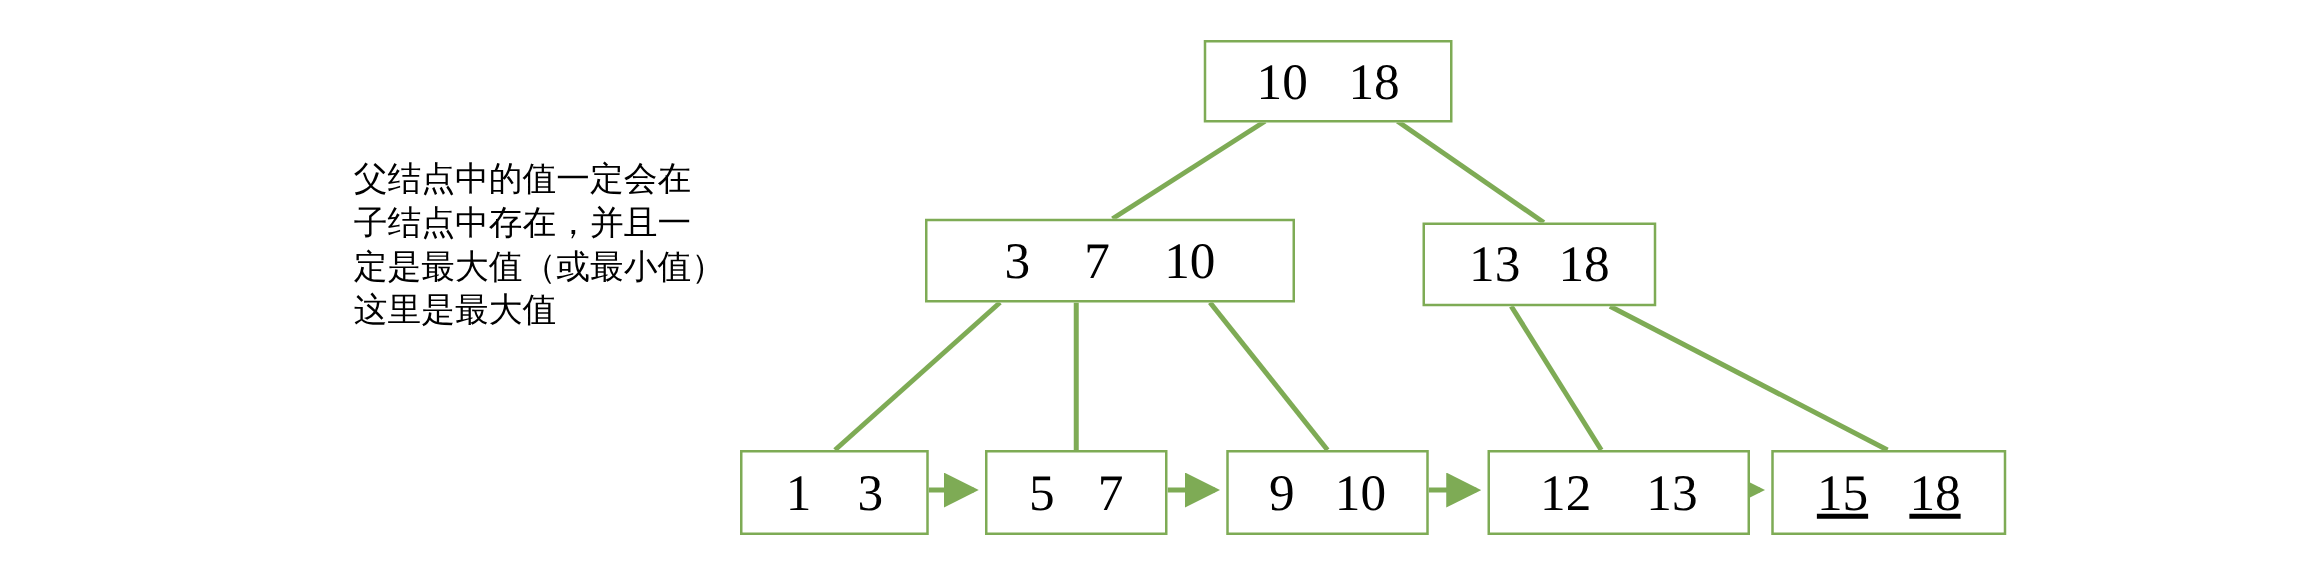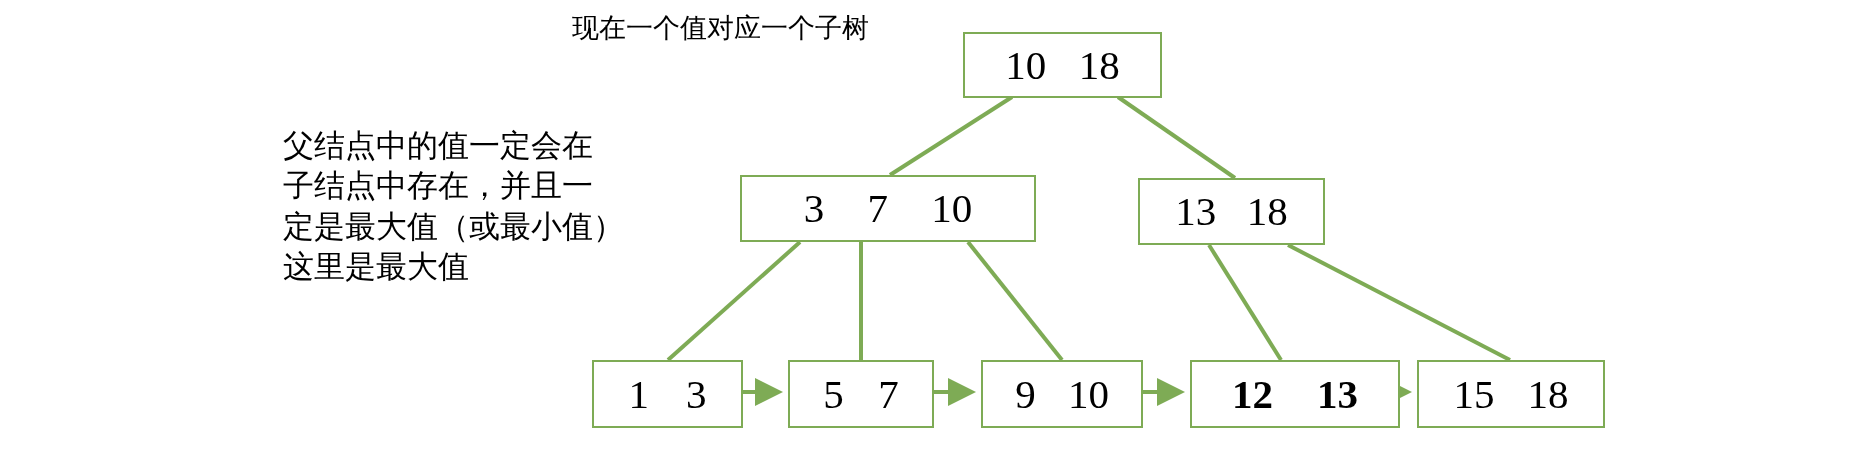--- a/index.html
+++ b/index.html
@@ -40,21 +40,21 @@
     white-space: nowrap;
   }
   .node .key {
     display: inline-block;
     text-align: center;
   }
   .annot {
     position: absolute;
     color: #000000;
     font-family: "Liberation Sans", "DejaVu Sans", sans-serif;
-    font-size: 31px;
+    font-size: 27px;
     line-height: 1.30;
     white-space: pre;
     letter-spacing: 0px;
   }
   .annot-title {
     position: absolute;
     color: #000000;
     font-family: "Liberation Sans", "DejaVu Sans", sans-serif;
     font-size: 27px;
     line-height: 1.2;
@@ -87,21 +87,20 @@
     </g>
     <g stroke="#7eab55" stroke-width="4" fill="none" marker-end="url(#arrowhead)">
 
       <line x1="743" y1="392" x2="779" y2="392"></line>
       <line x1="934" y1="392" x2="972" y2="392"></line>
       <line x1="1143" y1="392" x2="1181" y2="392"></line>
       <line x1="1375" y1="392" x2="1408" y2="392"></line>
     </g>
   </svg>
 
-  <div class="annot-title" style="left:572px; top:12px;">现在一个值对应一个子树</div>
 
   <div class="annot" style="left:283px; top:126px;">父结点中的值一定会在
 子结点中存在，并且一
 定是最大值（或最小值）
 这里是最大值</div>
 
 
   <div class="node" style="left:963px; top:32px; width:199px; height:66px; padding:0 24px;">
     <span class="key">10</span>
     <span class="key">18</span>
@@ -126,23 +125,23 @@
   <div class="node" style="left:788px; top:360px; width:146px; height:68px; padding:0 16px;">
     <span class="key">5</span>
     <span class="key">7</span>
   </div>
 
   <div class="node" style="left:981px; top:360px; width:162px; height:68px; padding:0 16px;">
     <span class="key">9</span>
     <span class="key">10</span>
   </div>
 
-  <div class="node" style="left:1190px; top:360px; width:210px; height:68px; padding:12px 18px;font-weight:bold;">
+  <div class="node" style="left:1190px; top:360px; width:210px; height:68px; padding:12px 18px;">
     <span class="key">12</span>
     <span class="key">13</span>
   </div>
 
-  <div class="node" style="left:1417px; top:360px; width:188px; height:68px; padding:11px 18px;">
+  <div class="node" style="left:1417px; top:360px; width:188px; height:68px; padding:11px 18px;text-decoration:underline;">
     <span class="key">15</span>
     <span class="key">18</span>
   </div>
 
 </div>
 
 </body></html>

